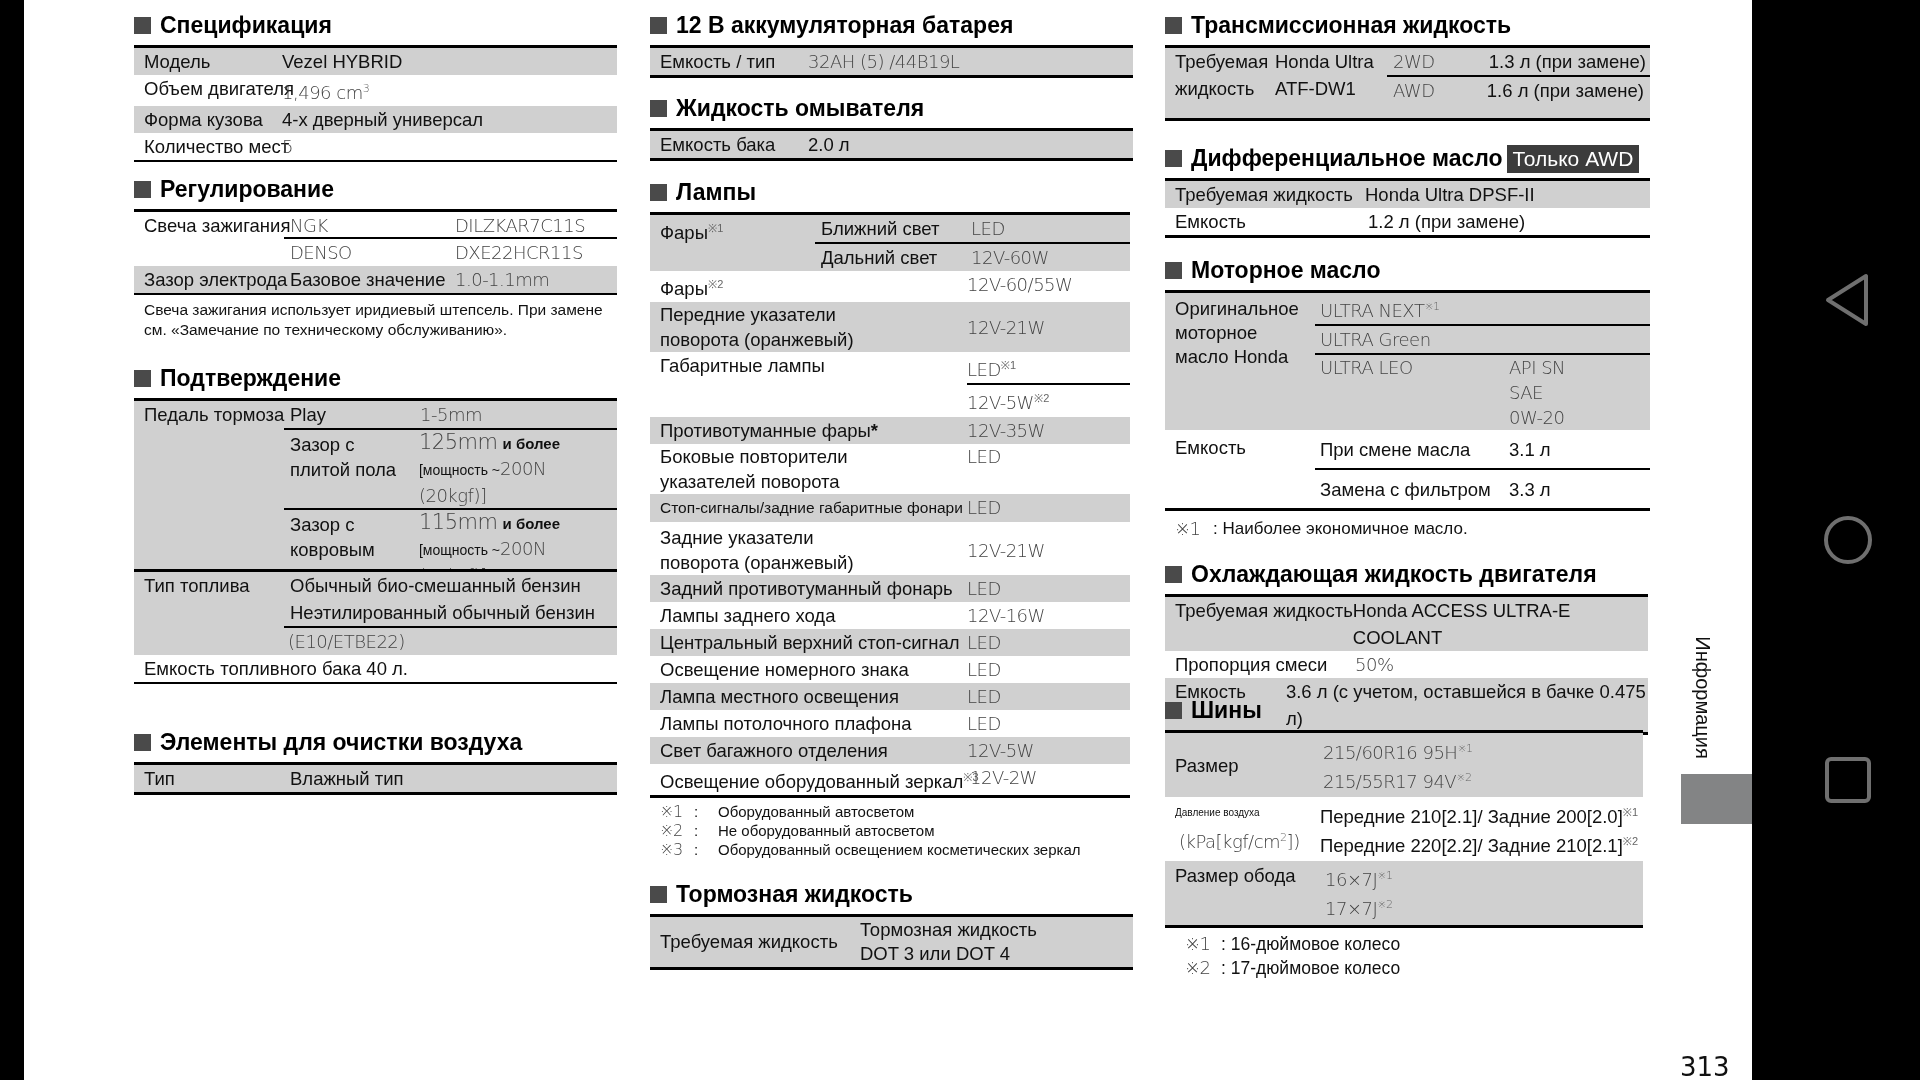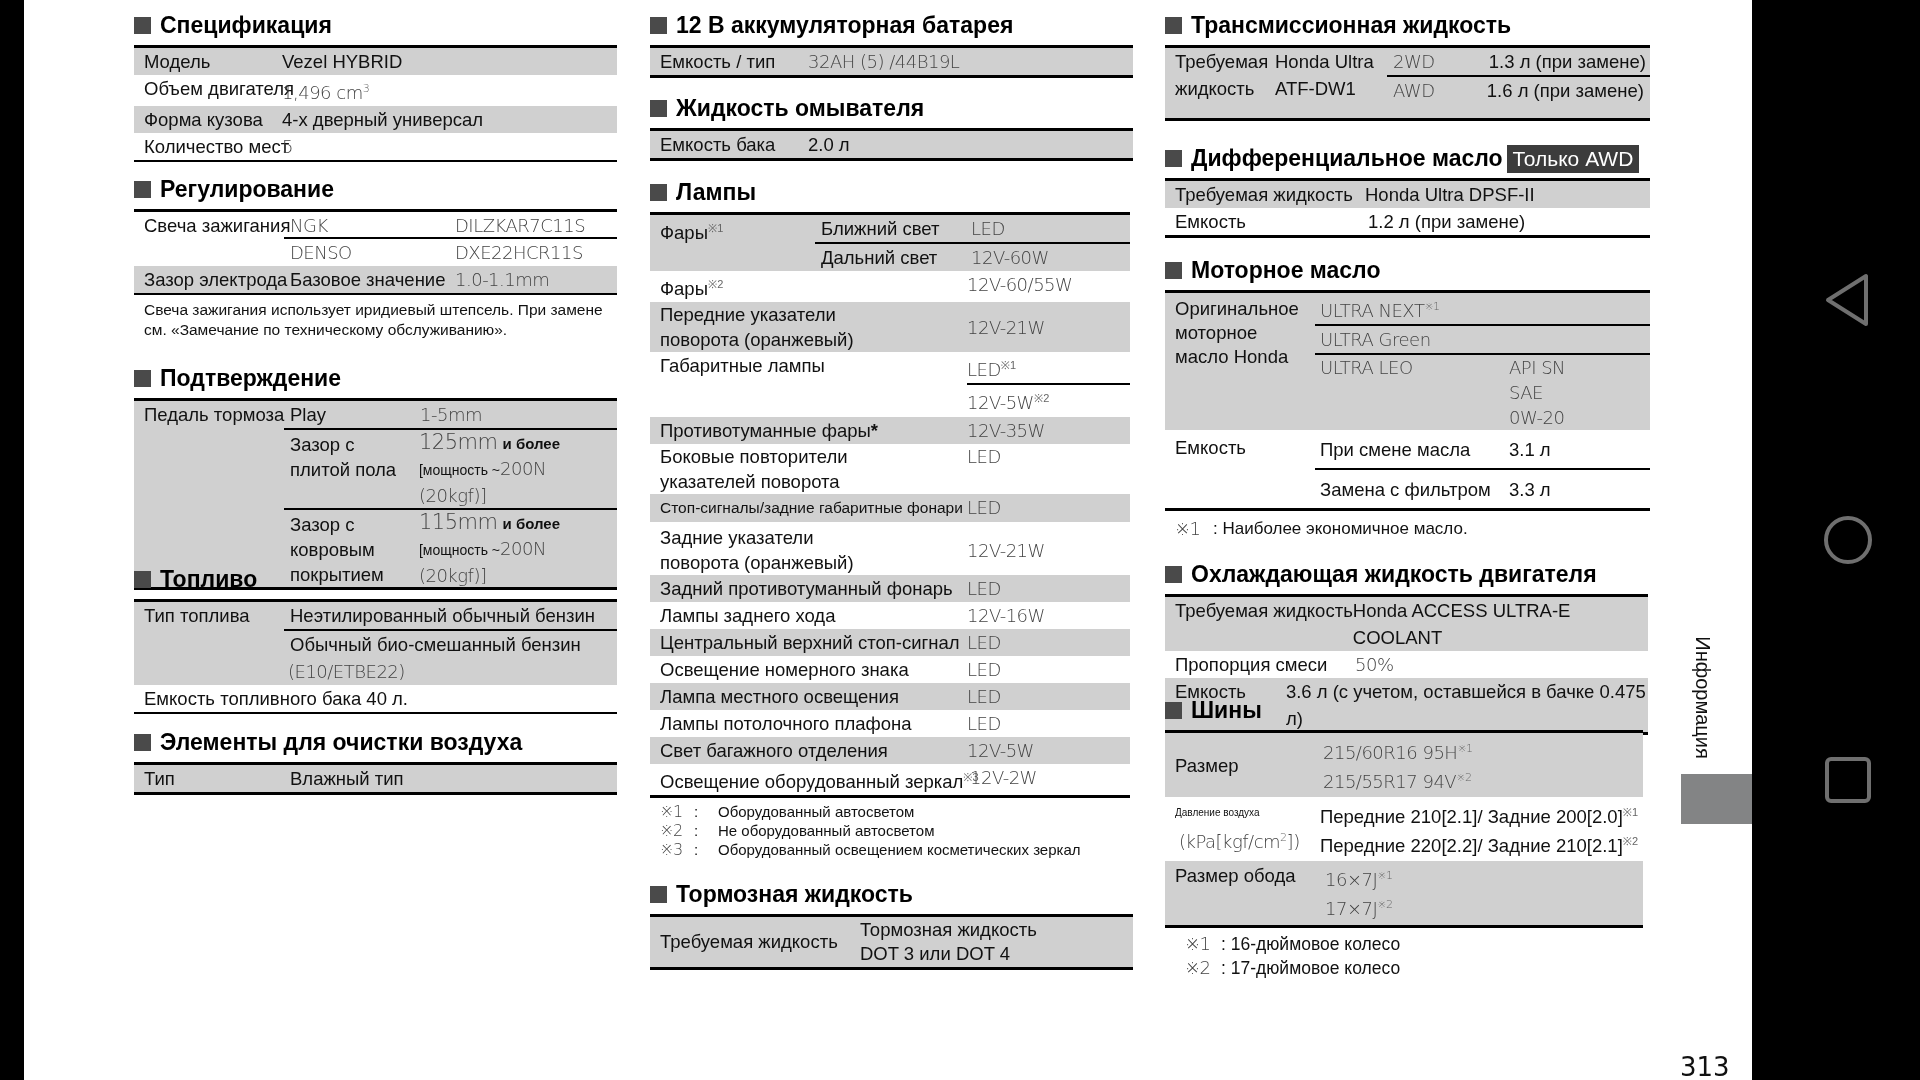--- a/index.html
+++ b/index.html
@@ -101,27 +101,26 @@
             <div>
               <div><span class="thin" style="font-size:21px">115mm</span> <span style="font-size:15px;font-weight:bold">и более</span></div>
               <div><span style="font-size:14px">[мощность ~</span><span class="thin">200N (20kgf)]</span></div>
             </div>
           </div>
       </div>
     </div>
   </div>
 
   <div class="sec" style="top:564px;">
-    <div class="h"><span class="sq"></span><span>Топливо</span></div>
     <div class="tbl" style="border-bottom-width:2px;">
       <div class="g" style="display:flex;">
         <div class="c" style="width:140px;font-size:18.5px;line-height:27px;">Тип топлива</div>
         <div style="flex:1;">
+          <div class="row" style="padding-left:6px">Обычный био-смешанный бензин</div>
           <div class="row ul" style="padding-left:6px">Неэтилированный обычный бензин</div>
-          <div class="row" style="padding-left:6px">Обычный био-смешанный бензин</div>
           <div class="row thin" style="padding-left:4px">(E10/ETBE22)</div>
         </div>
       </div>
       <div class="row">
           <div class="c">Емкость топливного бака 40 л.</div>
         </div>
     </div>
   </div>
 
   <div class="sec" style="top:727px;">

